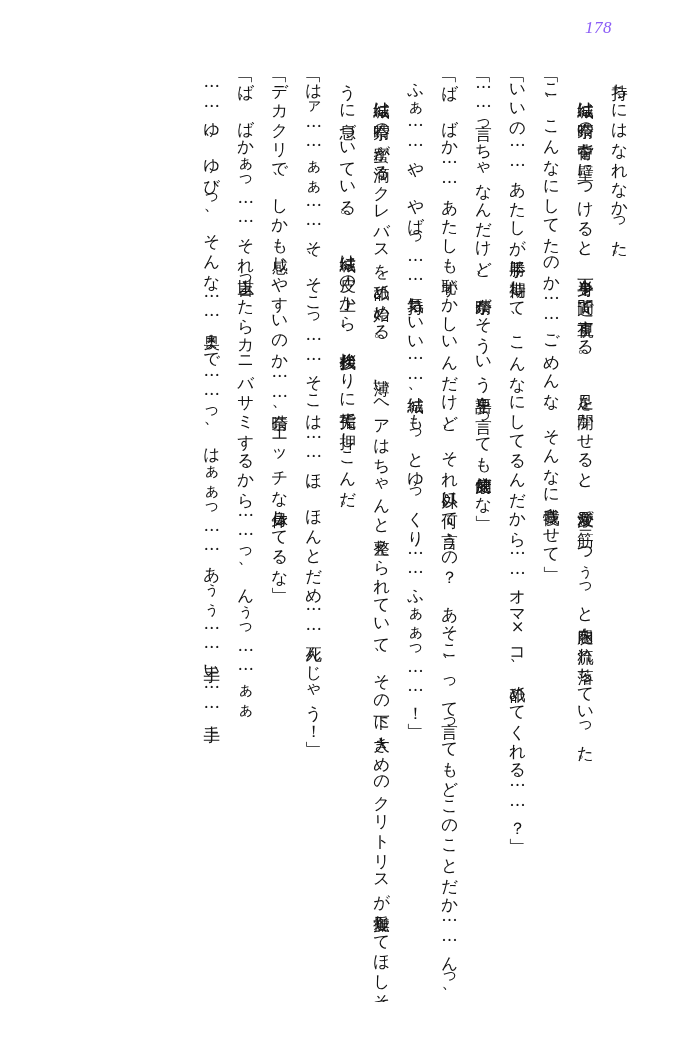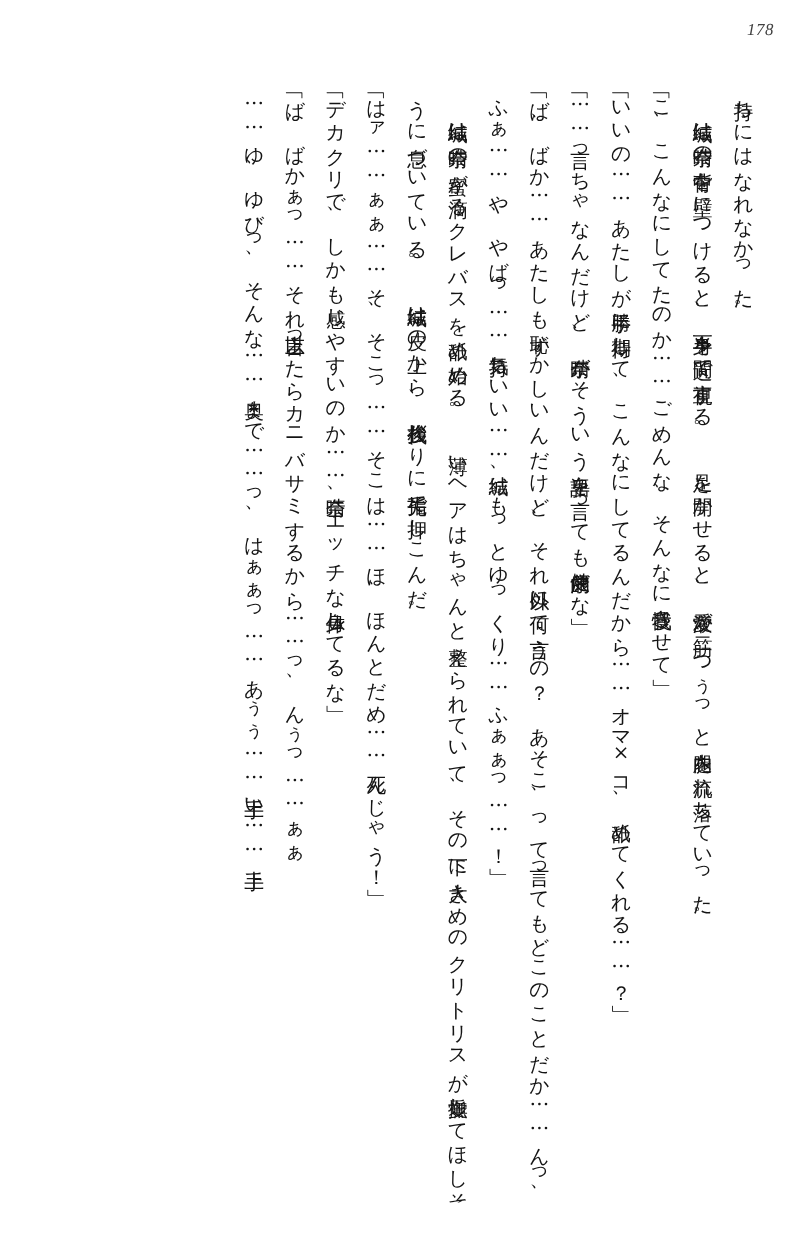--- a/index.html
+++ b/index.html
@@ -17,26 +17,26 @@
   .page {
     position: relative;
     width: 676px;
     height: 1050px;
     box-sizing: border-box;
     background: #fff;
   }
   .page-number {
     position: absolute;
     top: 18px;
-    right: 31px;
+    right: 64px;
     font-family: "Liberation Serif", "DejaVu Serif", serif;
     font-style: italic;
-    font-size: 14px;
+    font-size: 17px;
     letter-spacing: 0.5px;
-    color: #404040;
+    color: #8b5cf6;
   }
   .text-body {
     position: absolute;
     top: 72px;
     right: 40px;
     left: 40px;
     height: 930px;
     writing-mode: vertical-rl;
     -webkit-writing-mode: vertical-rl;
     text-orientation: upright;

